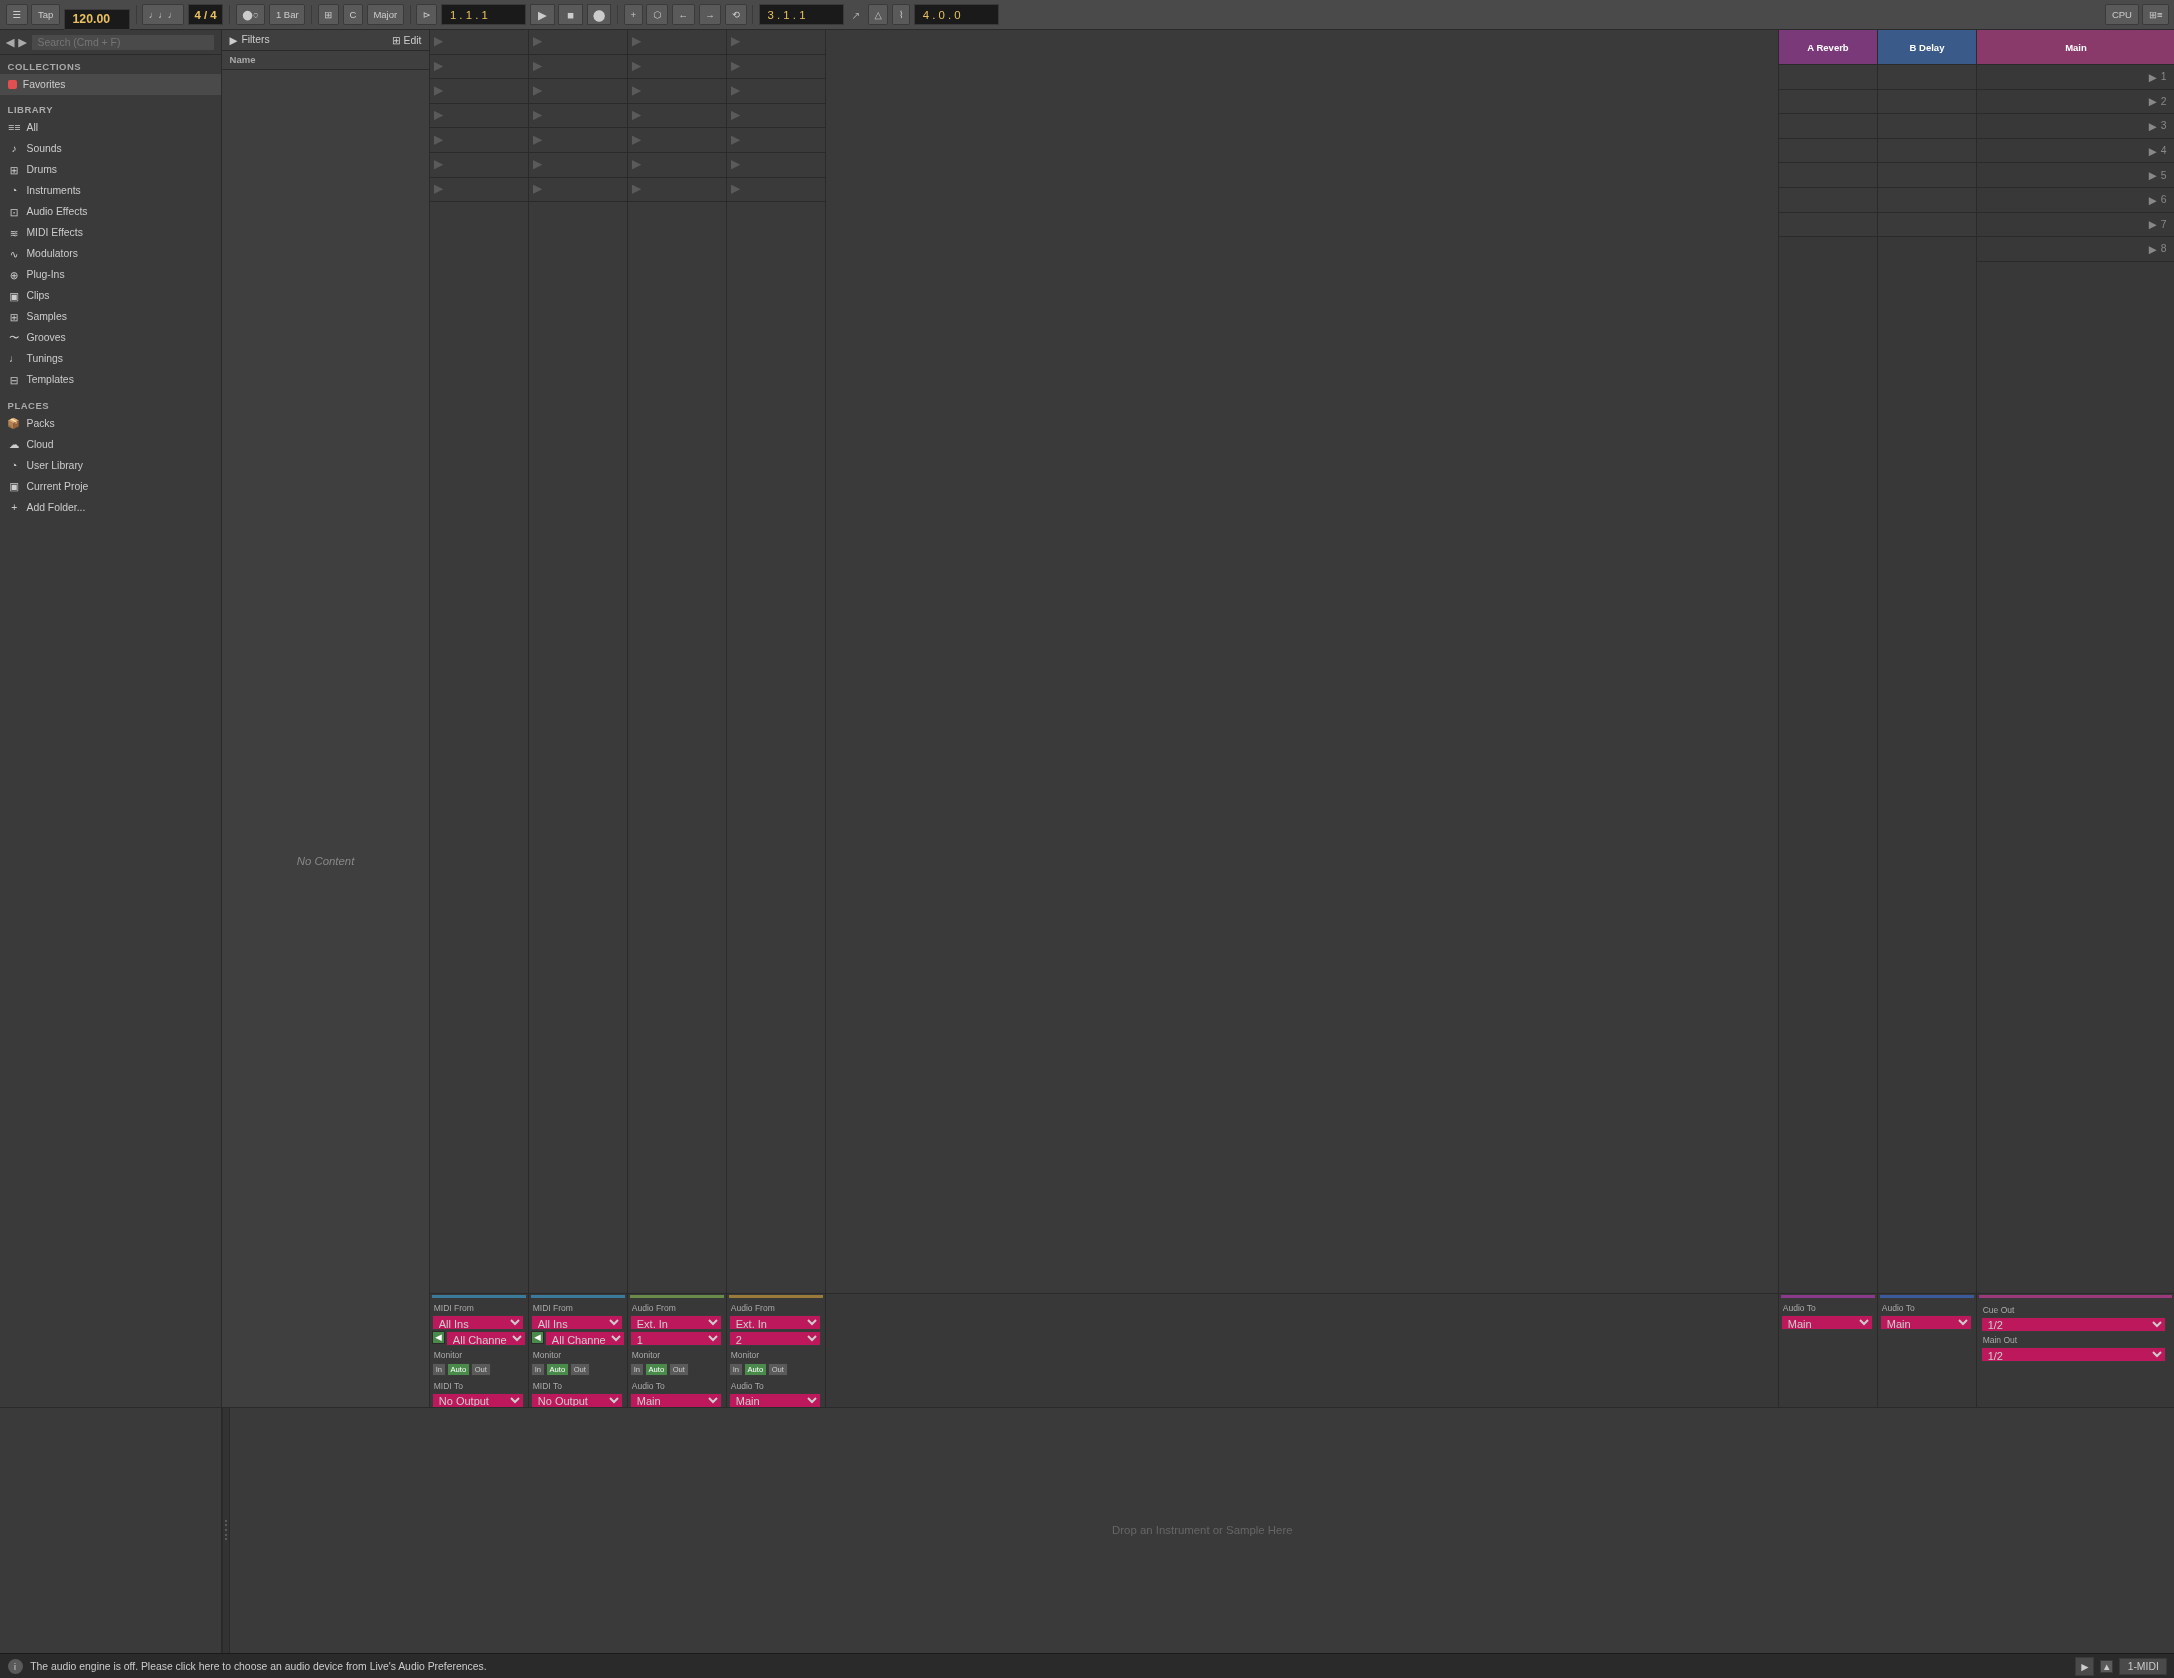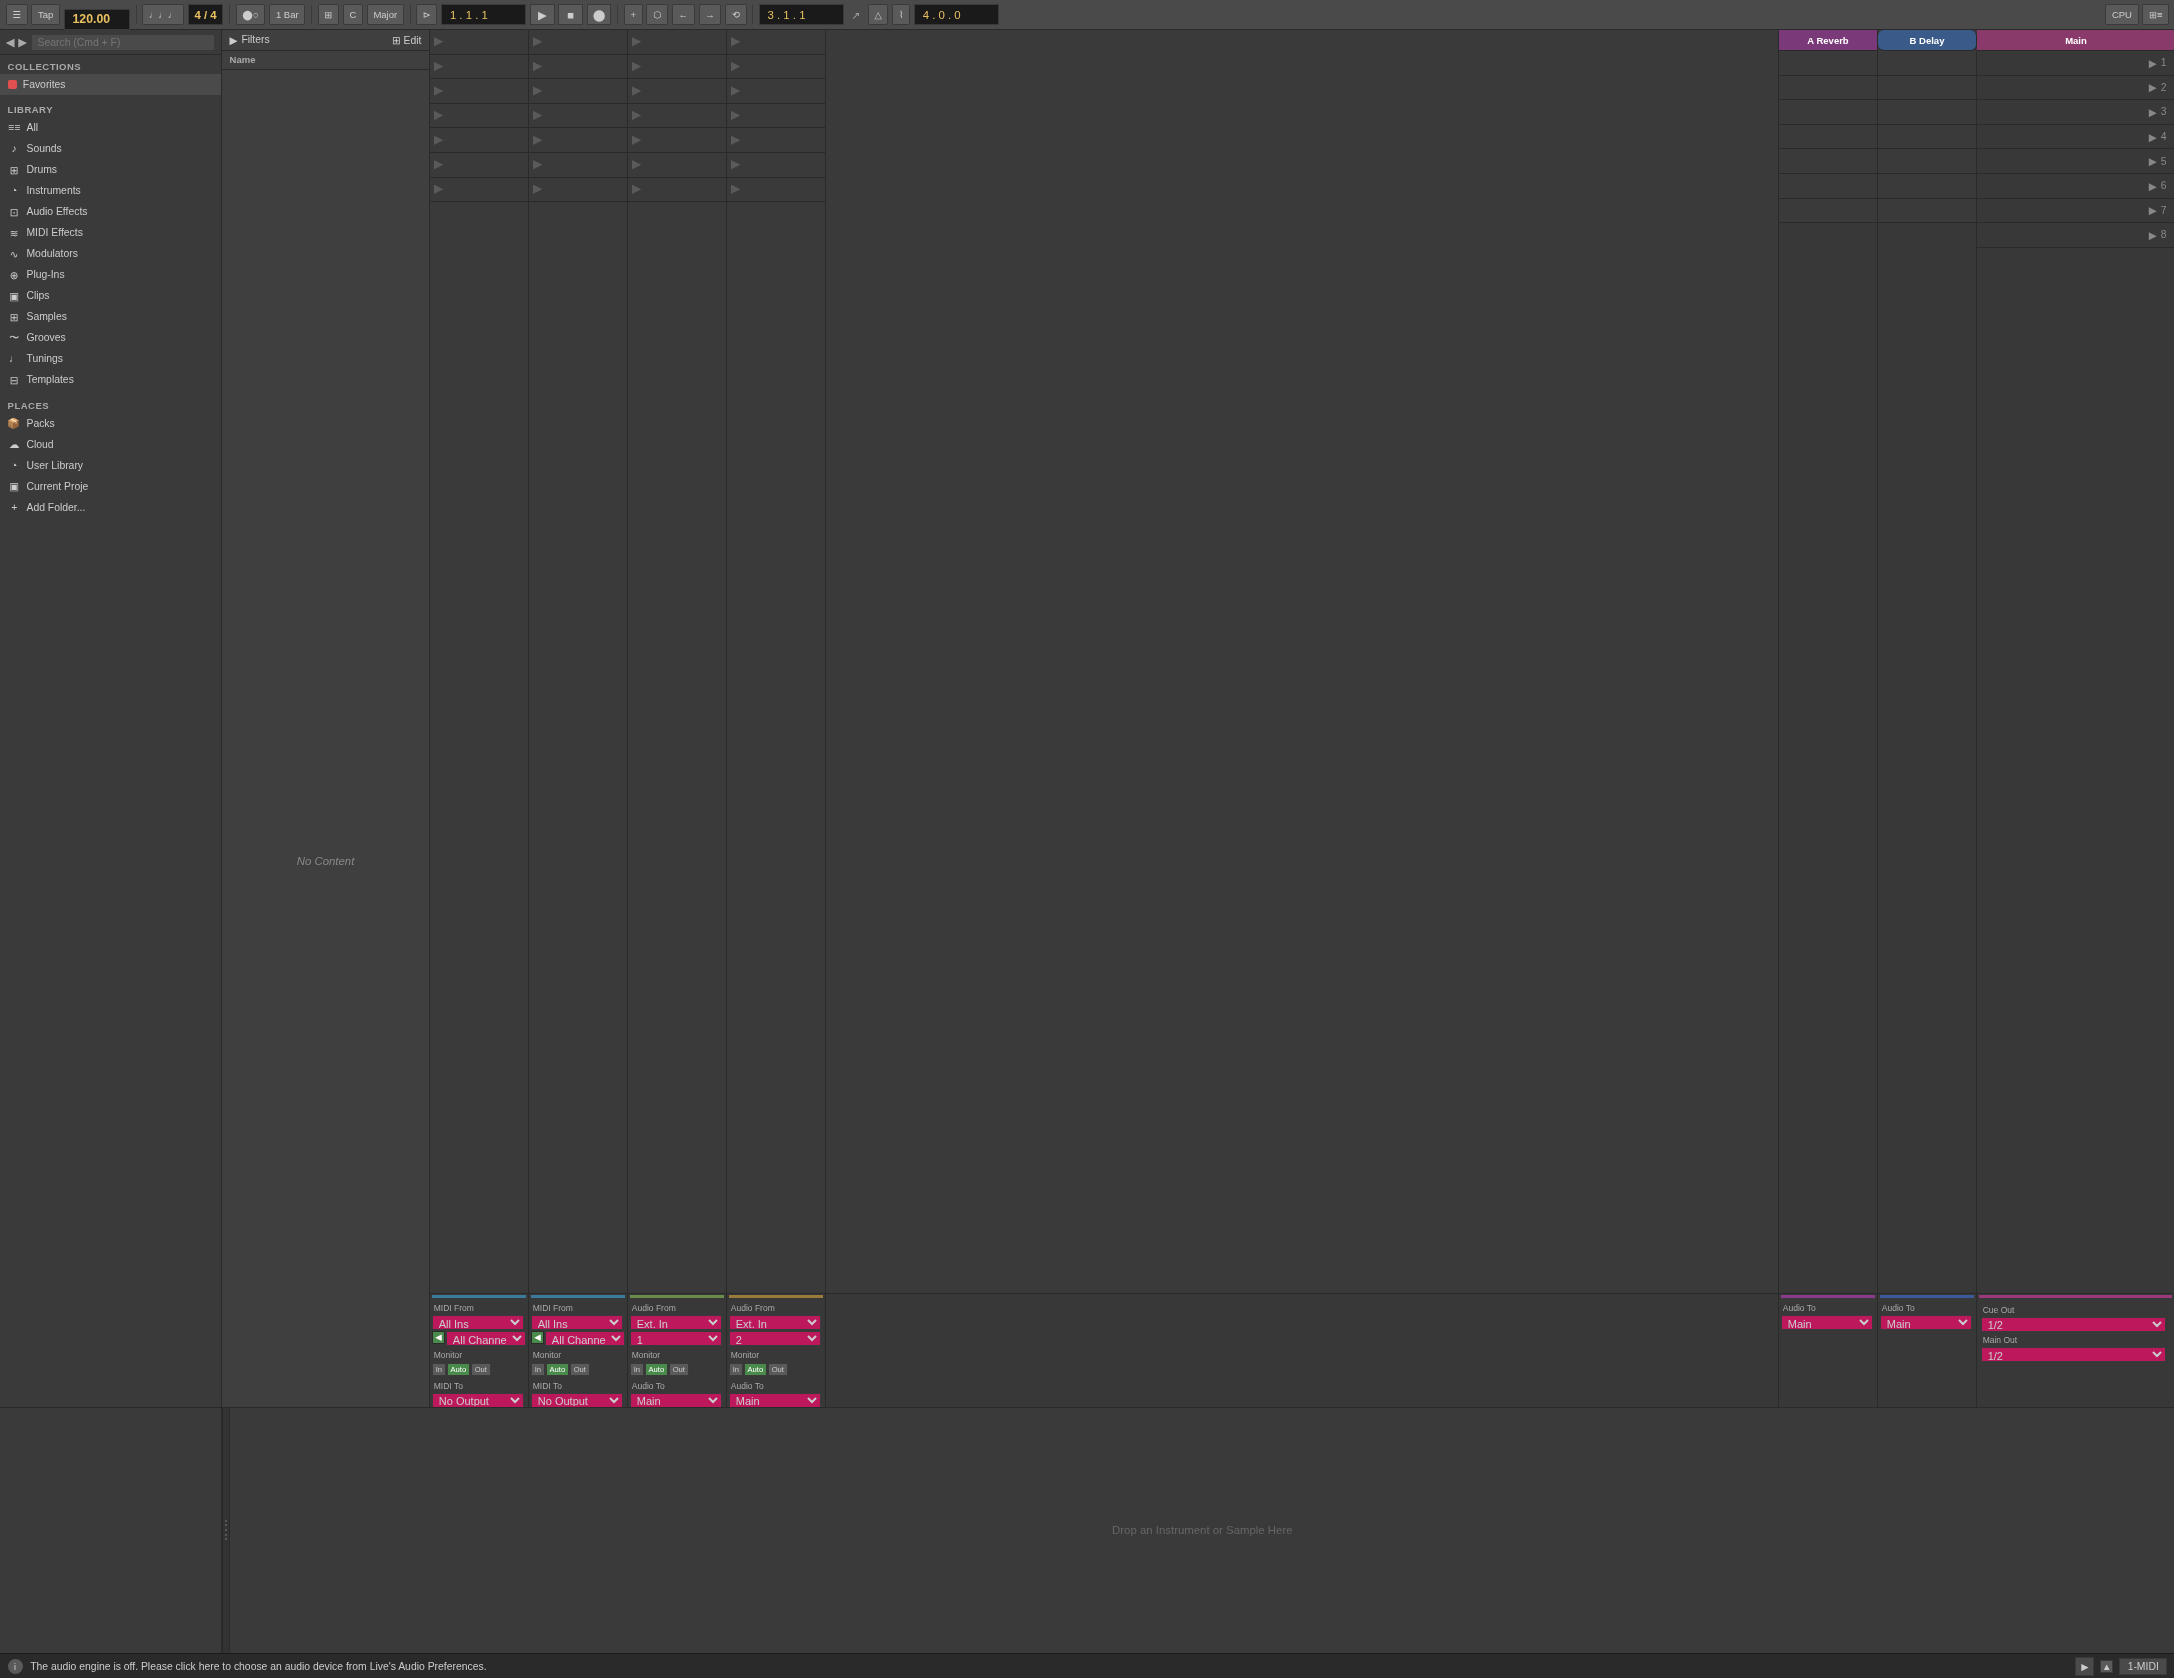--- a/index.html
+++ b/index.html
@@ -869,23 +869,23 @@
 
         <div style="flex:1;background:#383838;"></div>
 
       </div>
     </div>
 
   </div>
 
   <div style="width:397px;background:#383838;border-left:0.9px solid #2a2a2a;display:flex;flex-direction:column;flex-shrink:0;">
 
-    <div style="display:flex;height:21px;flex-shrink:0;">
+    <div style="display:flex;height:35px;flex-shrink:0;">
       <div style="width:99px;background:#7a3a7a;border-right:0.9px solid #2a2a2a;border-bottom:0.9px solid #2a2a2a;display:flex;align-items:center;justify-content:center;font-size:9.5px;font-weight:bold;color:#fff;cursor:pointer;">A Reverb</div>
-      <div style="width:99px;background:#3a5a8a;border-right:0.9px solid #2a2a2a;border-bottom:0.9px solid #2a2a2a;display:flex;align-items:center;justify-content:center;font-size:9.5px;font-weight:bold;color:#fff;cursor:pointer;border-radius:6px;">B Delay</div>
+      <div style="width:99px;background:#3a5a8a;border-right:0.9px solid #2a2a2a;border-bottom:0.9px solid #2a2a2a;display:flex;align-items:center;justify-content:center;font-size:9.5px;font-weight:bold;color:#fff;cursor:pointer;">B Delay</div>
       <div style="flex:1;background:#8a3a6a;border-bottom:0.9px solid #2a2a2a;display:flex;align-items:center;justify-content:center;font-size:9.5px;font-weight:bold;color:#fff;cursor:pointer;">Main</div>
     </div>
 
     <div style="flex:1;display:flex;">
 
       <div style="width:99px;border-right:0.9px solid #2a2a2a;">
         <div class="clip-slot"></div>
         <div class="clip-slot"></div>
         <div class="clip-slot"></div>
         <div class="clip-slot"></div>

